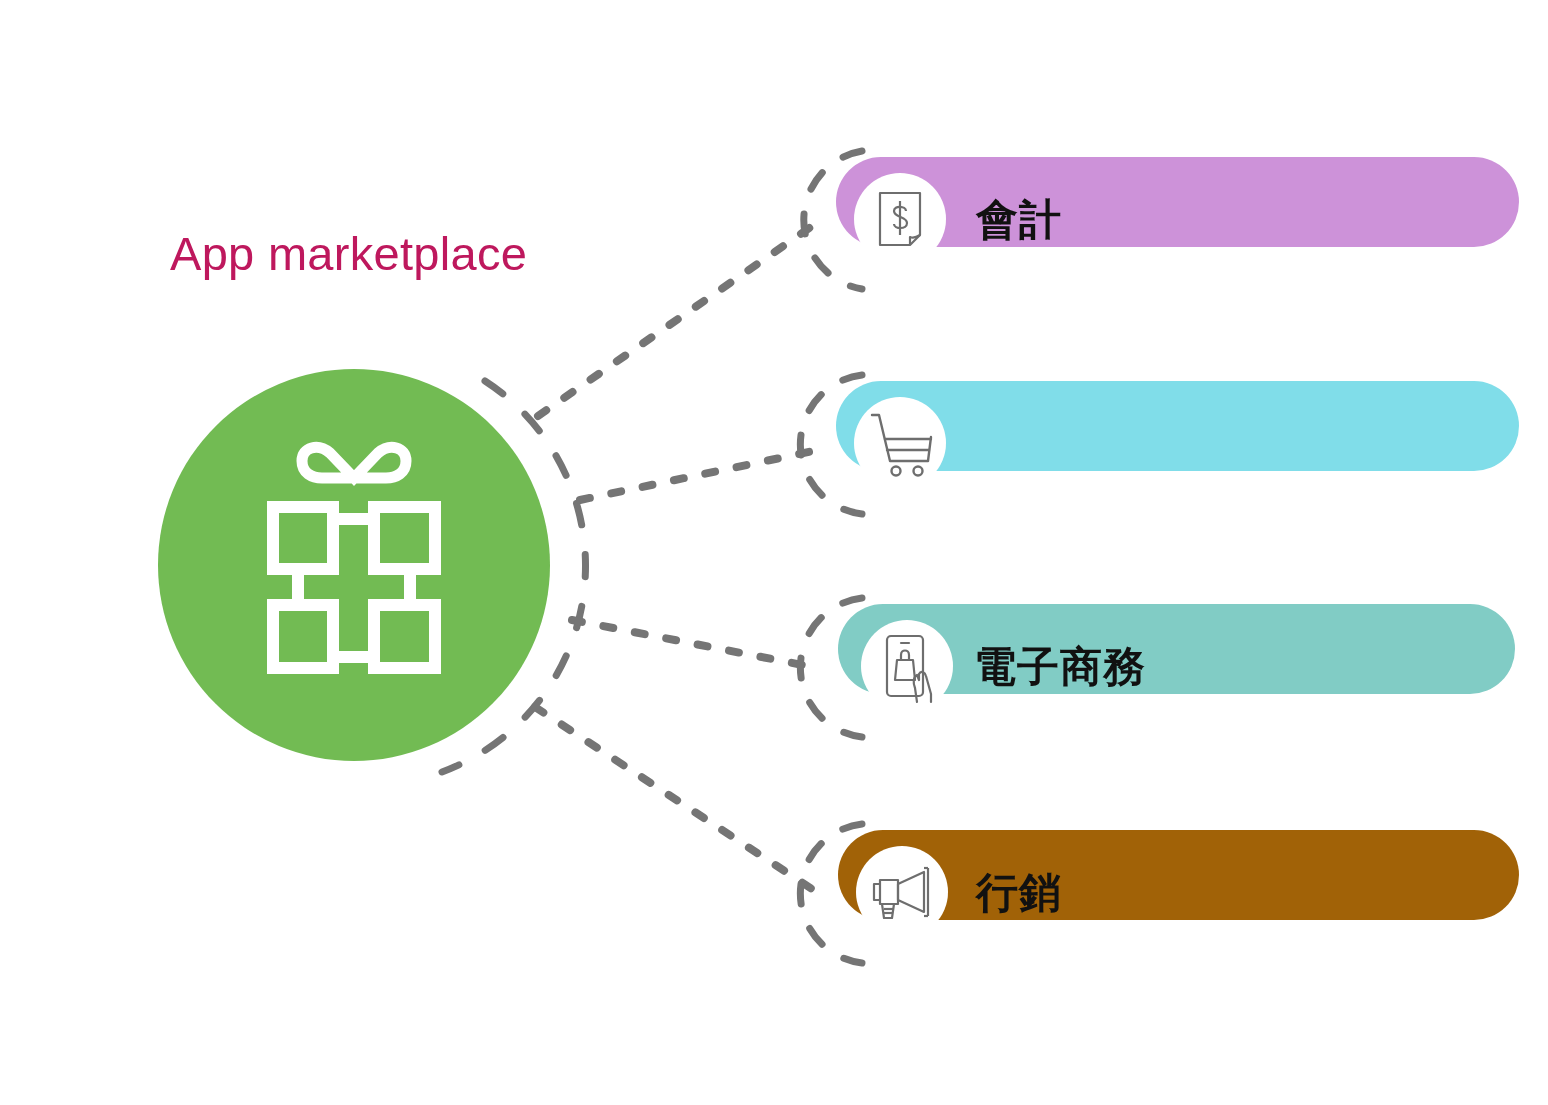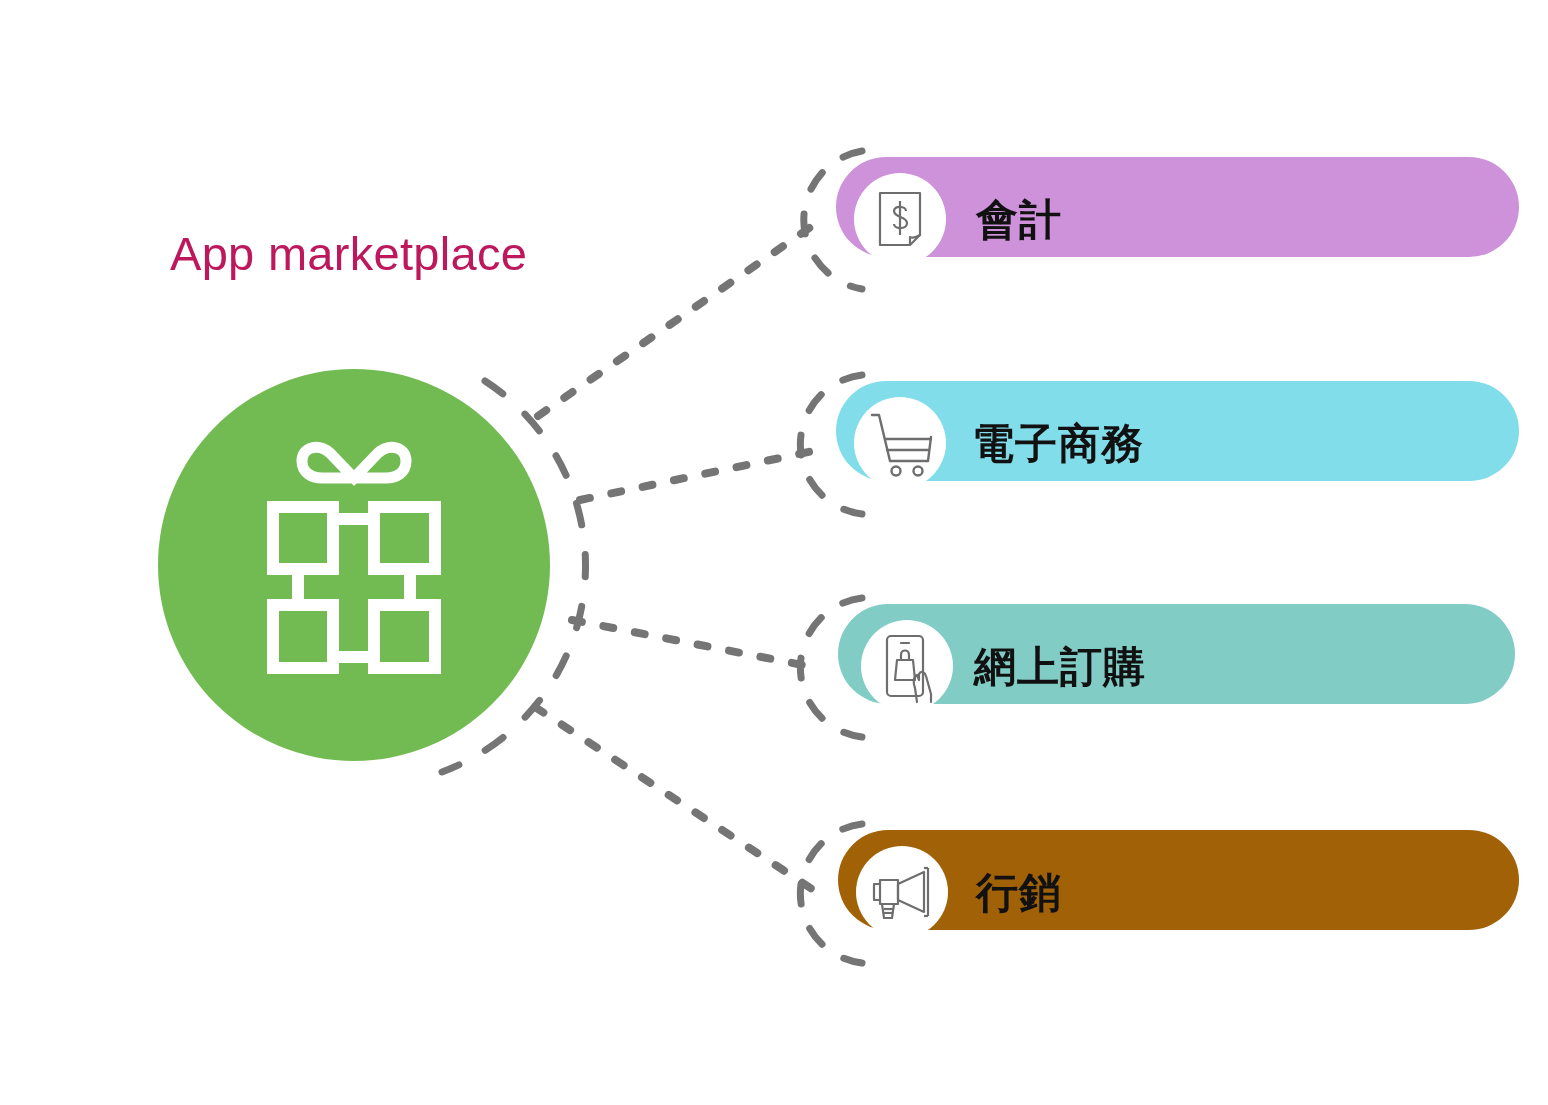--- a/index.html
+++ b/index.html
@@ -1,20 +1,20 @@
 <!DOCTYPE html>
 <html><head>
   <meta charset="utf-8">
   <style>
     html, body { margin: 0; padding: 0; background: #ffffff; }
     body { width: 1548px; height: 1105px; position: relative; overflow: hidden; font-family: "Liberation Sans", "DejaVu Sans", sans-serif; }
     .title { position: absolute; left: 170px; top: 226px; font-size: 47px; color: #be185d; letter-spacing: 0.3px; font-family: "Liberation Sans", sans-serif; }
     svg.overlay { position: absolute; left: 0; top: 0; }
     .hub { position: absolute; left: 158px; top: 369px; width: 392px; height: 392px; border-radius: 50%; background: #72bb53; }
-    .pill { position: absolute; height: 100px; border-radius: 62.5px; }
+    .pill { position: absolute; height: 90px; border-radius: 62.5px; }
     .pill .icon-circle { position: absolute; width: 92px; height: 92px; border-radius: 50%; background: #ffffff; top: 16px; }
     .pill .label { position: absolute; top: 0; height: 125px; line-height: 125px; font-size: 42px; font-weight: bold; color: #111111; font-family: "DejaVu Sans", sans-serif; letter-spacing: 1px; }
     .icon-circle svg { position: absolute; left: 0; top: 0; }
   </style>
 </head>
 <body>
 
 <div class="title">App marketplace</div>
 
 <svg class="overlay" width="1548" height="1105">
@@ -72,36 +72,35 @@
     <svg width="92" height="92">
       <g fill="none" stroke="#6e6e6e" stroke-width="2.4" stroke-linecap="round" stroke-linejoin="round">
         <path d="M 18 18 L 25 18 L 36 64 L 74 64 L 77 40"></path>
         <line x1="31" y1="42" x2="77" y2="42"></line>
         <line x1="33" y1="53" x2="75" y2="53"></line>
         <circle cx="42" cy="74" r="4.5"></circle>
         <circle cx="64" cy="74" r="4.5"></circle>
       </g>
     </svg>
   </div>
-  <div class="label" style="left:136px;">電子商務</div>
 </div>
 
 <div class="pill" style="left:838px; top:604px; width:677px; background:#81ccc5;">
   <div class="icon-circle" style="left:23px;">
     <svg width="92" height="92">
       <g fill="none" stroke="#6e6e6e" stroke-width="2.2" stroke-linecap="round" stroke-linejoin="round">
         <rect x="26" y="16" width="36" height="60" rx="4"></rect>
         <line x1="40" y1="23" x2="48" y2="23"></line>
         <path d="M 36 40 L 52 40 L 54 60 L 34 60 Z"></path>
         <path d="M 40 40 L 40 35 C 40 29 48 29 48 35 L 48 40"></path>
         <path d="M 56 82 L 54 68 C 52 63 52 57 56 55 L 58 60 L 58 54 C 60 50 64 52 65 56 L 70 74 L 70 82"></path>
       </g>
     </svg>
   </div>
-  <div class="label" style="left:136px;">網上訂購</div>
+  <div class="label" style="left:136px;">電子商務</div>
 </div>
 
 <div class="pill" style="left:838px; top:830px; width:681px; background:#a16207;">
   <div class="icon-circle" style="left:18px;">
     <svg width="92" height="92">
       <g fill="none" stroke="#6e6e6e" stroke-width="2.2" stroke-linejoin="round">
         <path d="M 24 38 L 18 38 L 18 54 L 24 54"></path>
         <rect x="24" y="34" width="18" height="24"></rect>
         <path d="M 42 38 L 68 26 L 68 66 L 42 54 Z"></path>
         <line x1="68" y1="22" x2="72" y2="22"></line>

